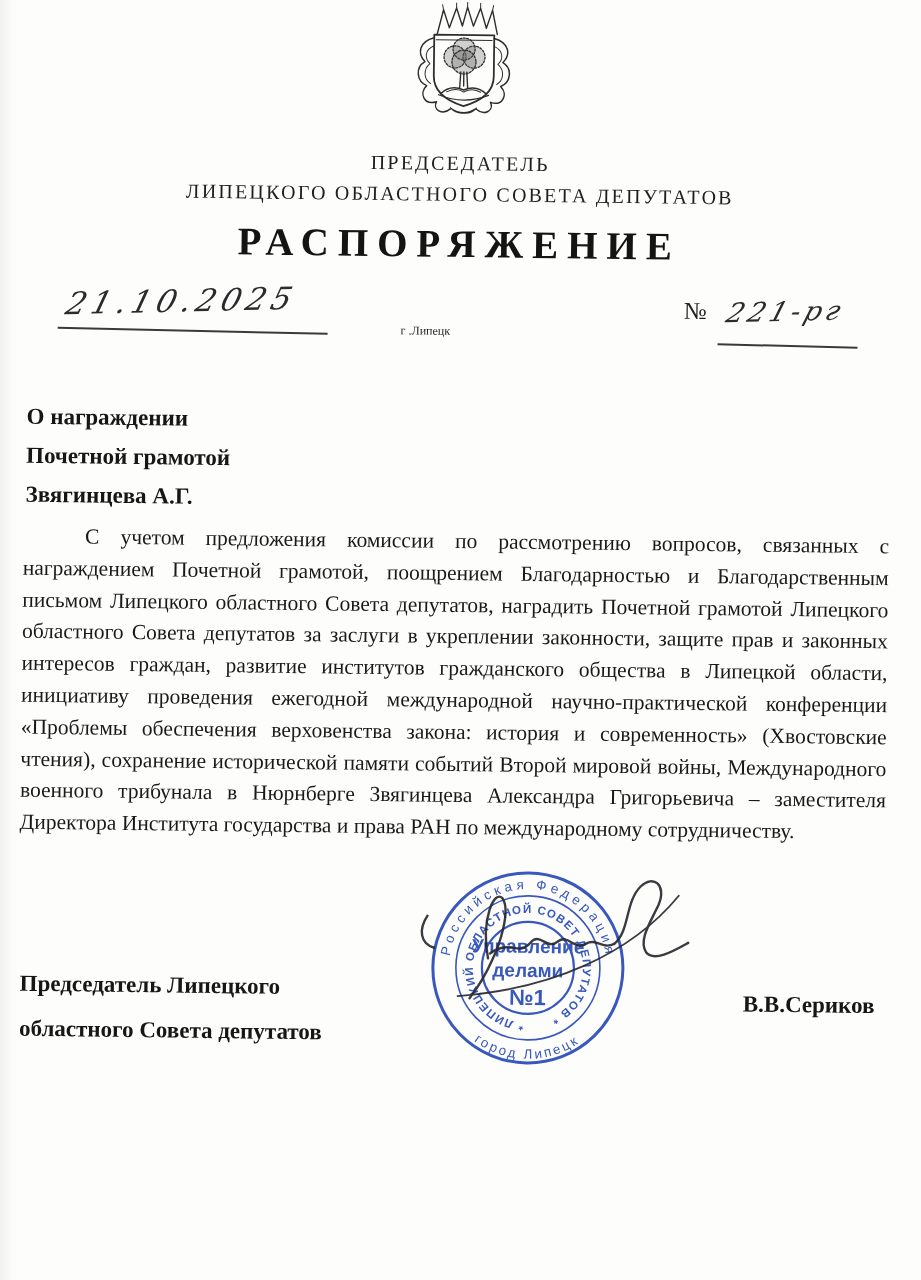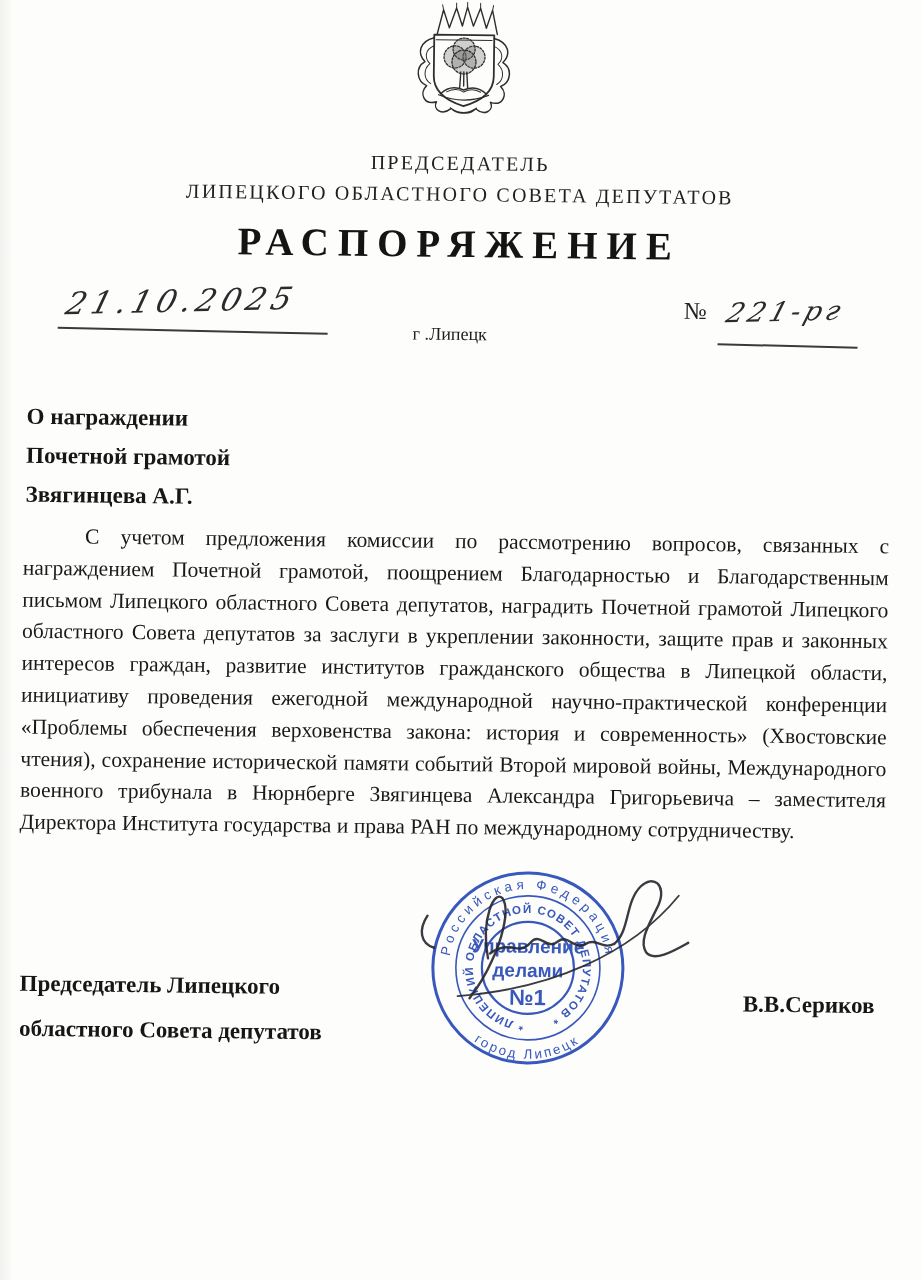--- a/index.html
+++ b/index.html
@@ -35,21 +35,21 @@
     position:absolute; left:70px; top:286px; font-size:31px; letter-spacing:5px;
     transform:skewX(-16deg) rotate(-2deg);
   }
   .date-underline { position:absolute; left:60px; top:333px; width:270px; height:2px; background:#3a3a3a; transform:rotate(0.6deg); }
   .num-sign { position:absolute; left:686px; top:295px; font-size:24px; color:#222; }
   .num-hw {
     position:absolute; left:730px; top:292px; font-size:27px; letter-spacing:4px;
     transform:skewX(-18deg) rotate(-2deg);
   }
   .num-underline { position:absolute; left:720px; top:341px; width:140px; height:2px; background:#3a3a3a; transform:rotate(0.8deg); }
-  .city { position:absolute; left:415px; top:324px; font-size:18px; color:#1d1d1d; }
+  .city { position:absolute; left:403px; top:324px; font-size:12px; color:#1d1d1d; }
   .subject {
     position:absolute; left:30px; top:402px;
     font-size:23px; font-weight:bold; line-height:39px; color:#161616;
   }
   .body-par {
     position:absolute; left:28px; top:526px; width:866px;
     font-size:21.5px; line-height:31.8px; text-align:justify; text-indent:62px;
     color:#191919;
   }
   .stamp { position:absolute; left:413px; top:842px; width:250px; height:250px; opacity:0.93; }

